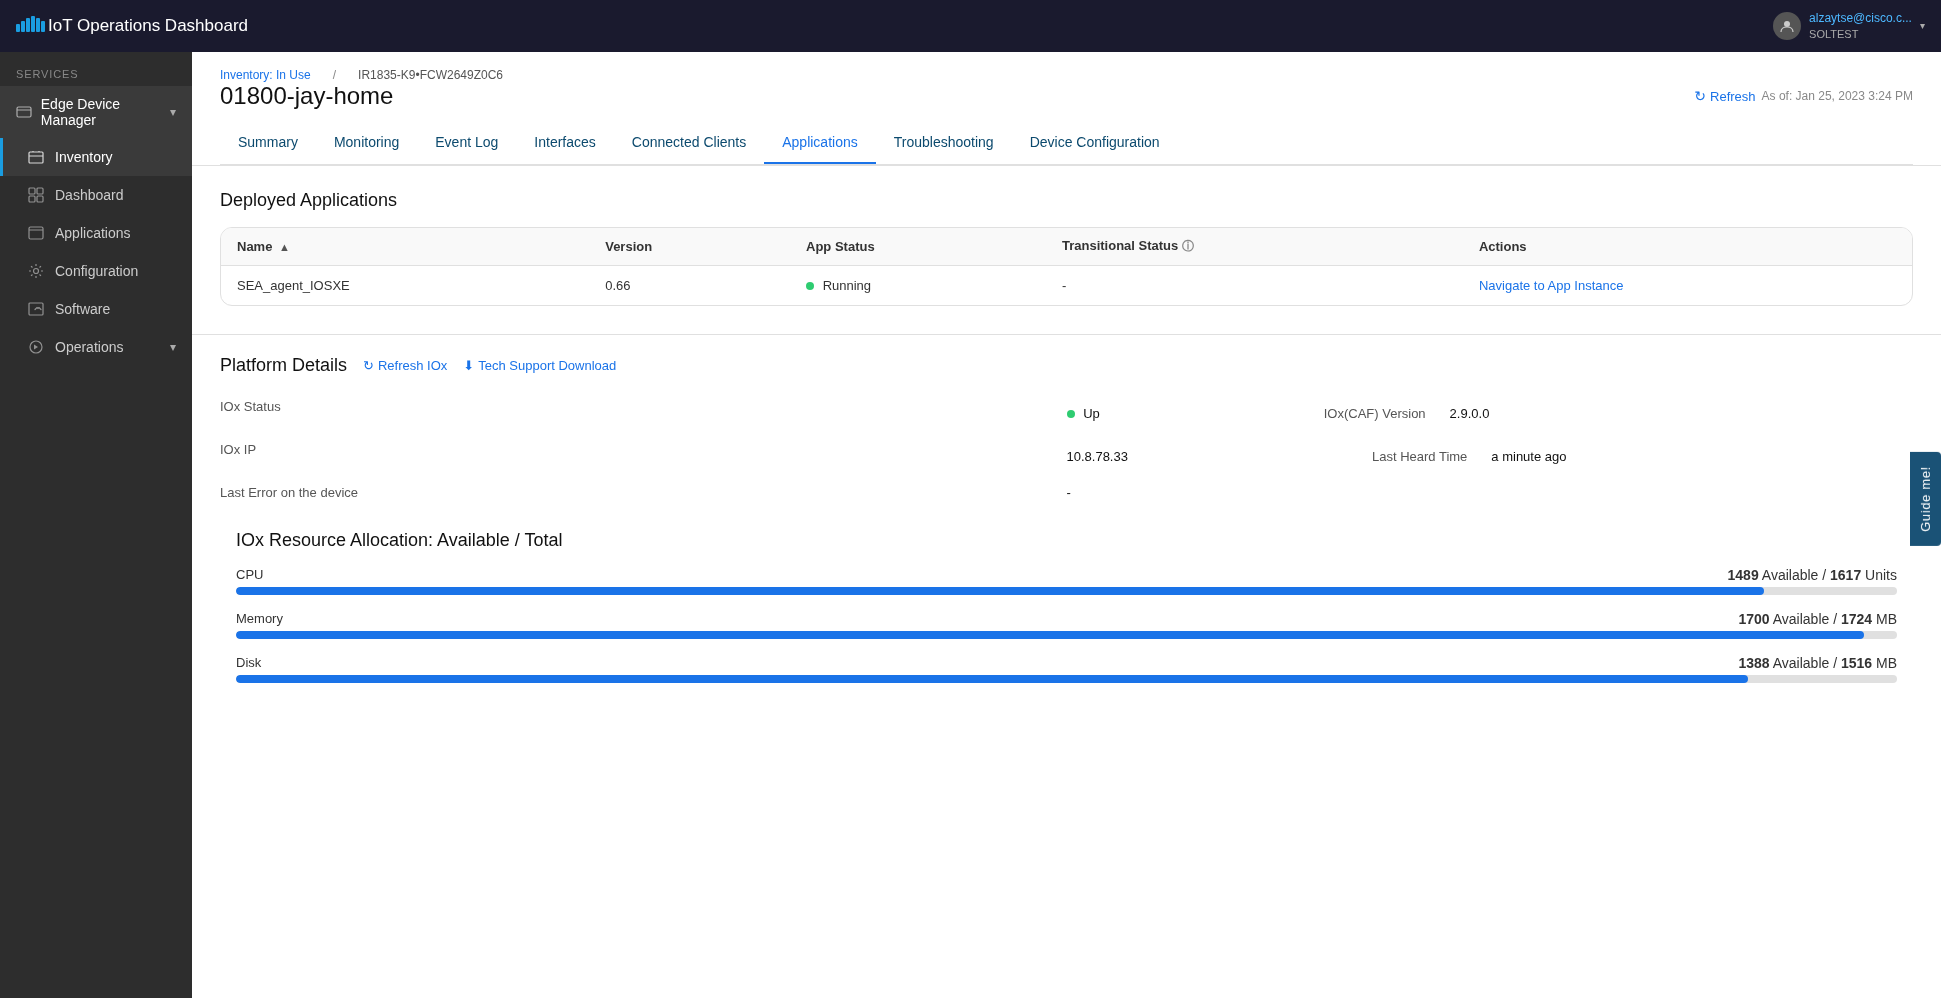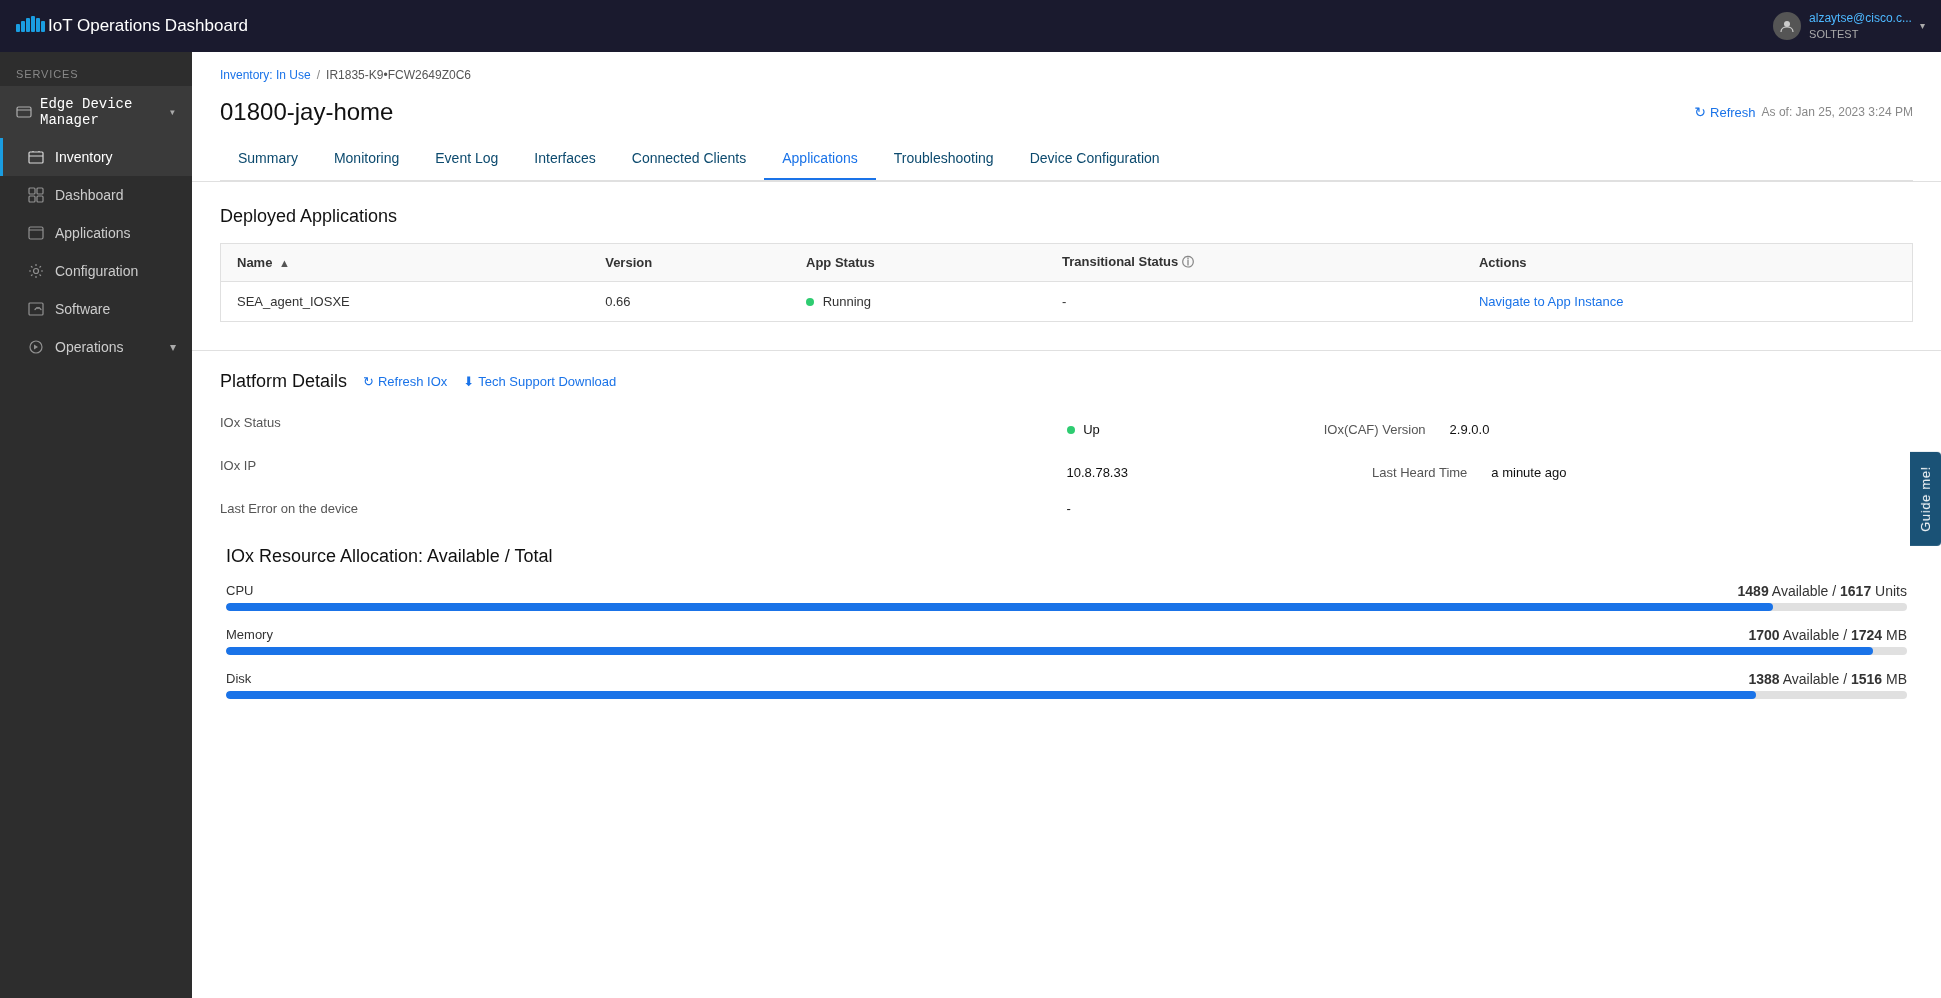--- a/index.html
+++ b/index.html
@@ -69,21 +69,20 @@
     }
     .sidebar-section-header {
       display: flex;
       align-items: center;
       justify-content: flex-start;
       padding: 10px 16px;
       cursor: pointer;
       color: #fff;
       font-size: 14px;
       background: #3a3a3a;
-      font-family: Liberation Mono, monospace;
     }
     .sidebar-section-header .left { display: flex; align-items: center; gap: 8px; }
     .sidebar-item {
       display: flex;
       align-items: center;
       gap: 10px;
       padding: 10px 16px 10px 24px;
       cursor: pointer;
       color: #ccc;
       font-size: 14px;
@@ -106,24 +105,24 @@
     }
 
     
     .page-header {
       padding: 16px 28px 0;
       border-bottom: 1px solid #e0e0e0;
     }
     .breadcrumb {
       font-size: 12px;
       color: #1a73e8;
-      margin-bottom: 16px;
-      display: flex;
-      align-items: center;
-      gap: 6px;
+      margin-bottom: 0;
+      display: flex;
+      align-items: center;
+      gap: 22px;
     }
     .breadcrumb-separator { color: #888; }
     .breadcrumb-current { color: #555; }
     .page-title-row {
       display: flex;
       align-items: center;
       justify-content: space-between;
       margin-bottom: 12px;
     }
     .page-title {
@@ -172,21 +171,21 @@
     .section-title {
       font-size: 18px;
       font-weight: 400;
       color: #111;
       margin-bottom: 16px;
     }
 
     
     .table-wrapper {
       border: 1px solid #e0e0e0;
-      border-radius: 0;
+      border-radius: 12px;
       overflow: hidden;
     }
     table {
       width: 100%;
       border-collapse: collapse;
     }
     thead {
       background: #f9f9f9;
     }
     th {
@@ -235,21 +234,21 @@
       padding: 8px 0;
     }
     .platform-cell-value {
       color: #111;
       font-size: 13px;
       padding: 8px 0;
       font-weight: 500;
     }
 
     
-    .resource-section { padding: 0 34px 24px; }
+    .resource-section { padding: 0 44px 24px; }
     .resource-title {
       font-size: 18px;
       font-weight: 400;
       color: #111;
       margin-bottom: 16px;
     }
     .resource-row {
       margin-bottom: 16px;
     }
     .resource-label-row {

